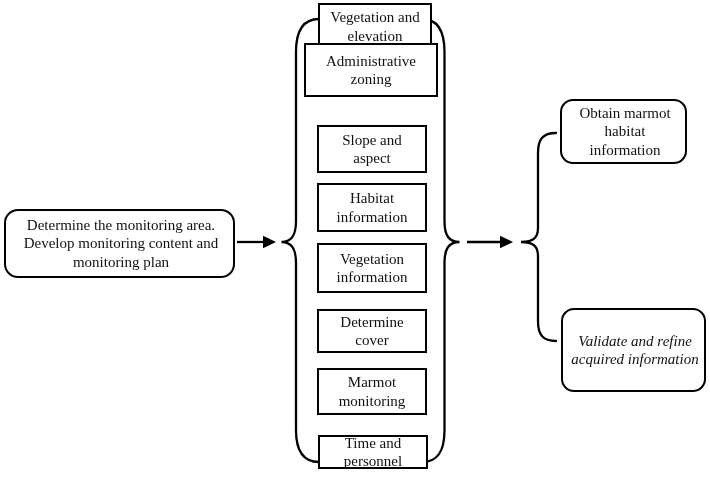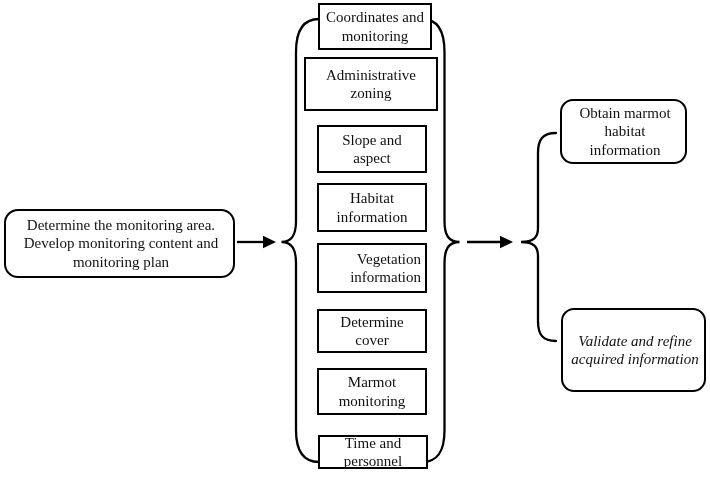--- a/index.html
+++ b/index.html
@@ -54,32 +54,32 @@
       <line x1="467" y1="242" x2="500" y2="242" stroke="#000000" stroke-width="2.3"></line>
       <polygon points="500,235.8 513,242 500,248.2" fill="#000000"></polygon>
     </g>
   </svg>
 
   <div class="node rbox" style="left:4px; top:209px; width:231px; height:69px;">
     <span>Determine the monitoring area. Develop monitoring content and monitoring plan</span>
   </div>
 
   <div class="node sbox" style="left:318px; top:3px; width:114px; height:47px;">
-    <span>Coordinates and monitoring</span>
+    <span>Vegetation and elevation</span>
   </div>
-  <div class="node sbox" style="left:304px; top:57px; width:134px; height:54px;">
+  <div class="node sbox" style="left:304px; top:43px; width:134px; height:54px;">
     <span>Administrative zoning</span>
   </div>
   <div class="node sbox" style="left:317px; top:125px; width:110px; height:48px;">
     <span>Slope and aspect</span>
   </div>
   <div class="node sbox" style="left:317px; top:183px; width:110px; height:49px;">
     <span>Habitat information</span>
   </div>
-  <div class="node sbox" style="left:317px; top:243px; width:110px; height:50px;text-align:right;">
+  <div class="node sbox" style="left:317px; top:243px; width:110px; height:50px;">
     <span>Vegetation information</span>
   </div>
   <div class="node sbox" style="left:317px; top:309px; width:110px; height:44px;">
     <span>Determine cover</span>
   </div>
   <div class="node sbox" style="left:317px; top:368px; width:110px; height:47px;">
     <span>Marmot monitoring</span>
   </div>
   <div class="node sbox" style="left:318px; top:435px; width:110px; height:34px;">
     <span>Time and personnel</span>

